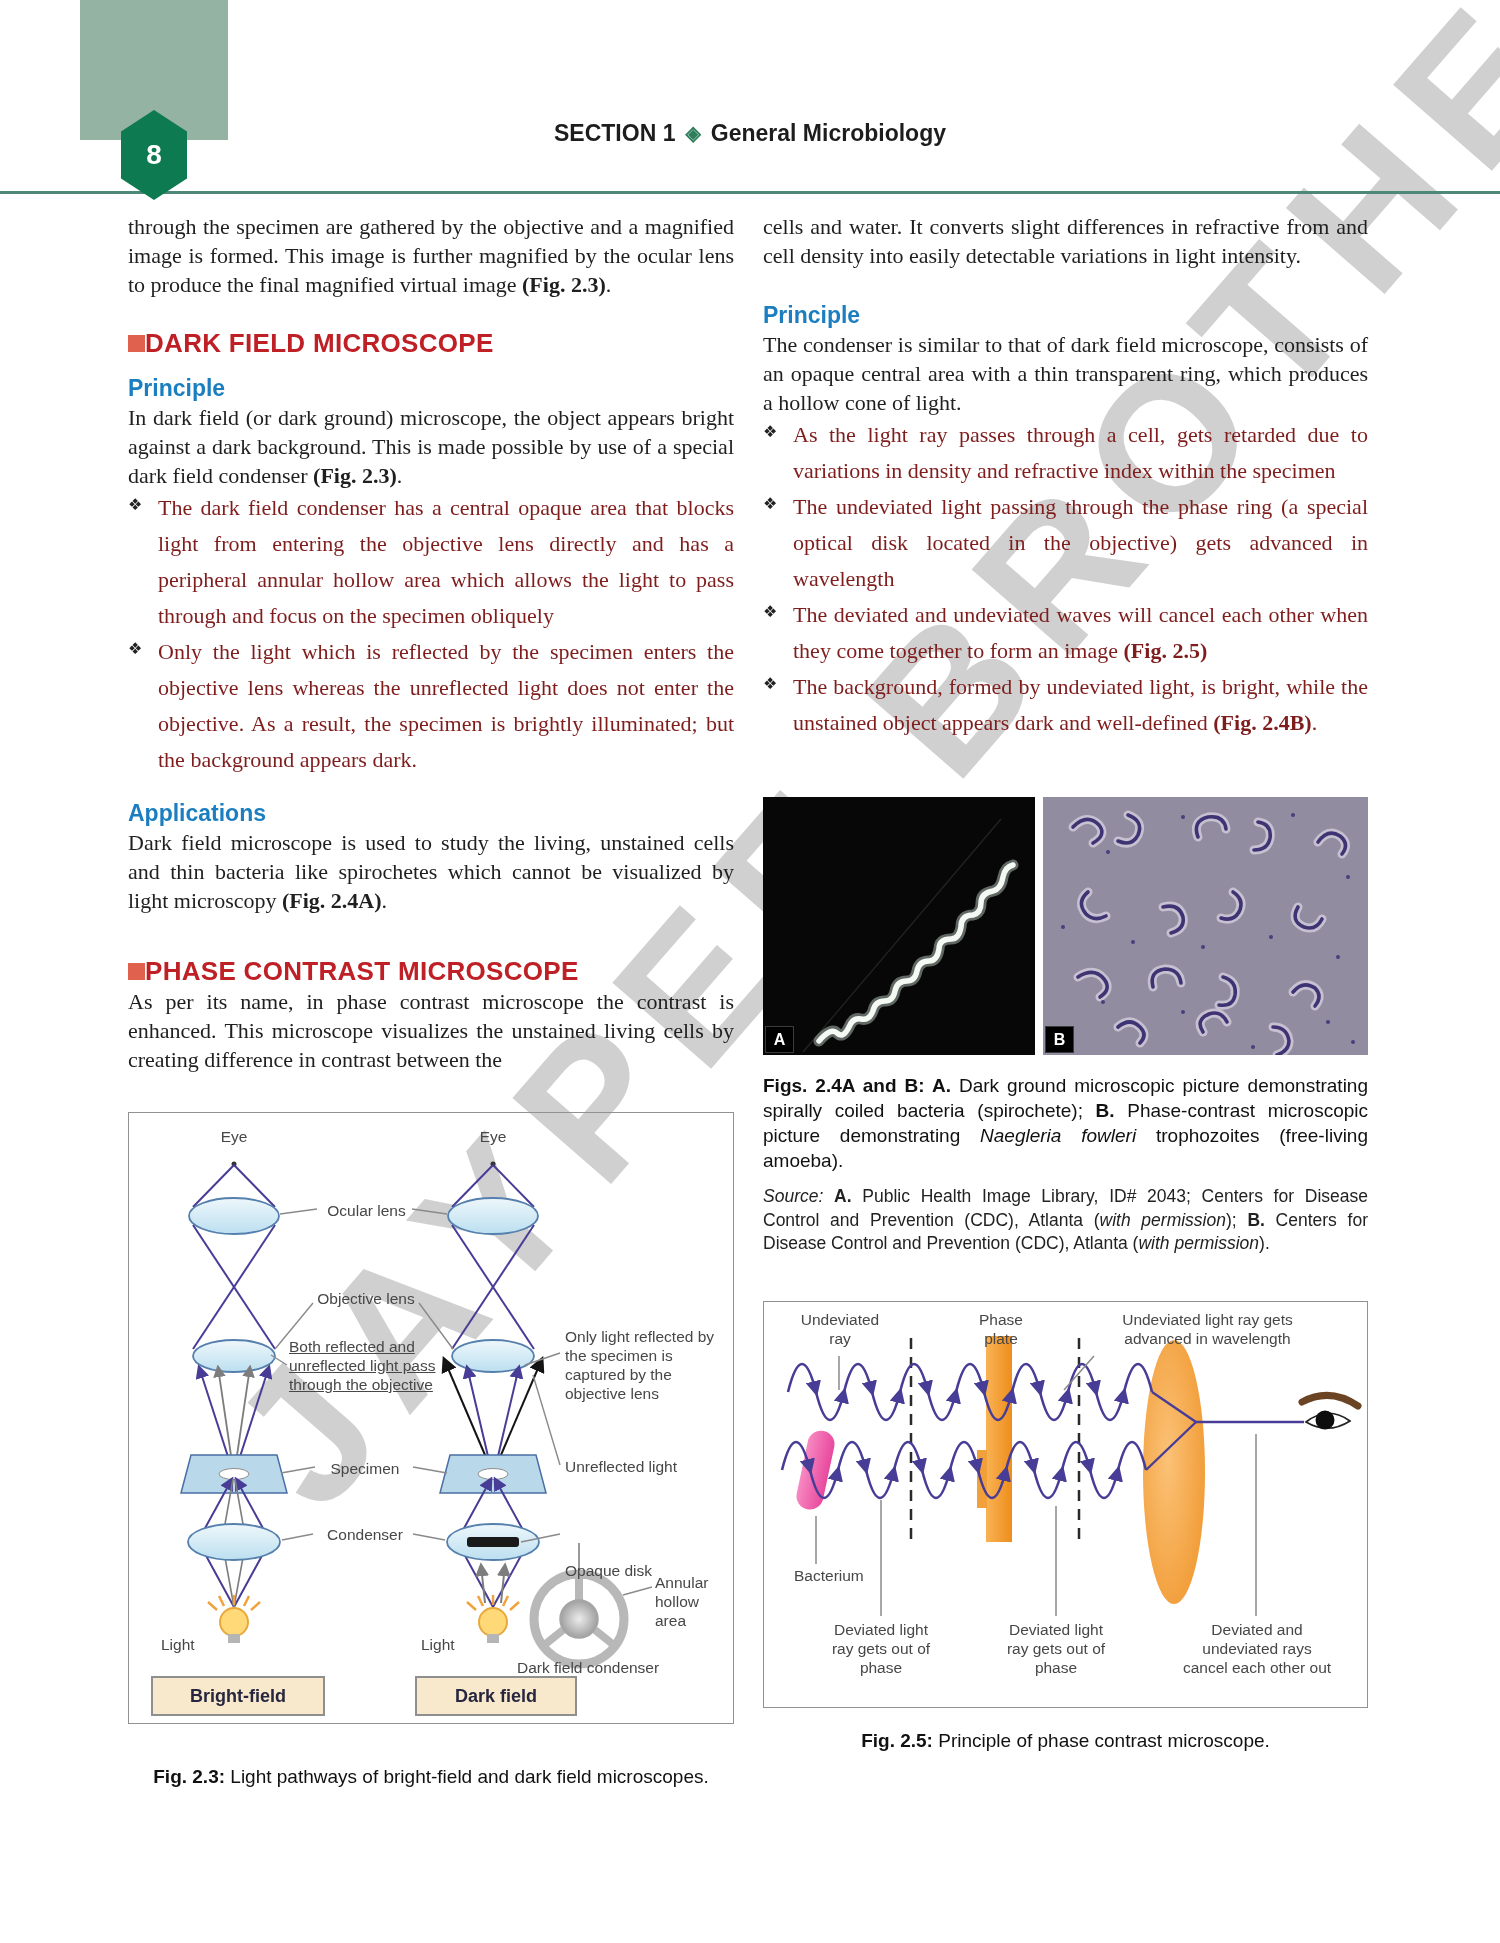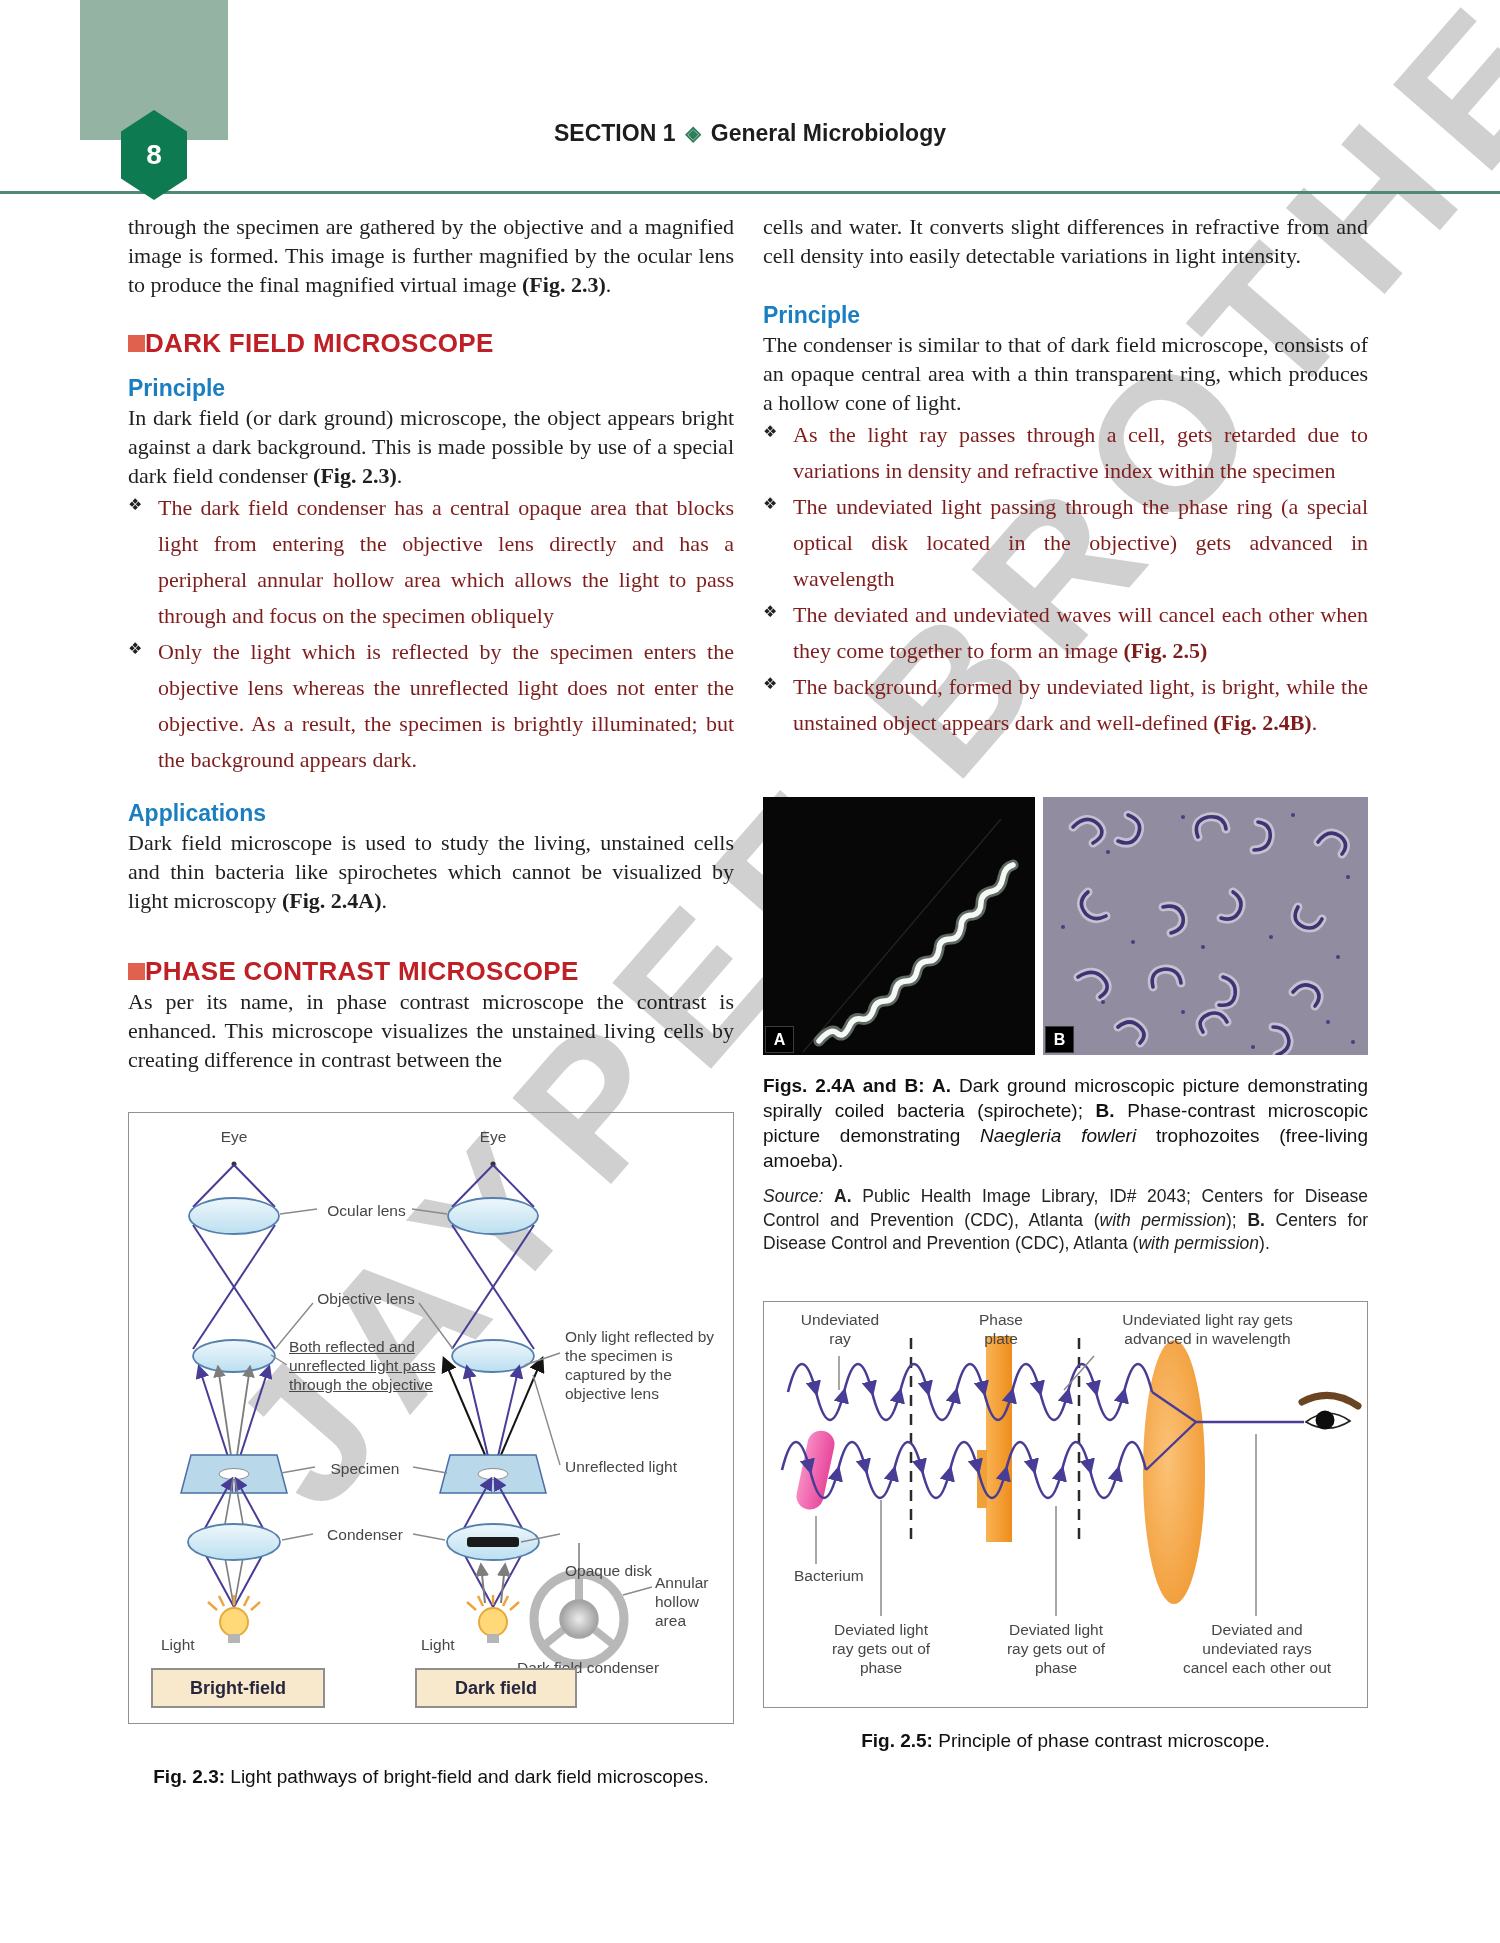--- a/index.html
+++ b/index.html
@@ -38,21 +38,21 @@
   
   .figbox{position:relative;border:1.5px solid #929292;background:transparent;padding-left:12px;}
   .caption{font:19px/25px "Liberation Sans",sans-serif;color:#111;}
   .cap-center{text-align:center;}
   .cap-just{text-align:justify;}
   .source{font:17.5px/23.5px "Liberation Sans",sans-serif;color:#222;text-align:justify;}
   .dlabel{position:absolute;font:15.5px/19px "Liberation Sans",sans-serif;color:#474747;z-index:2;}
   .ctr{text-align:center;}
   .tanbox{position:absolute;background:#f8e9cd;border:2px solid #8f8f8f;
           font:bold 18px "Liberation Sans",sans-serif;color:#26263e;
-          display:flex;align-items:center;justify-content:center;z-index:2;}
+          display:flex;align-items:center;justify-content:center;z-index:2;margin-top:8px;}
   .figsvg{position:absolute;left:0;top:0;}
   
   .photos{display:flex;gap:8px;height:258px;}
   .photoA{position:relative;width:272px;background:#070707;overflow:hidden;}
   .photoB{position:relative;width:325px;overflow:hidden;background:#928ca0;}
   .badge{position:absolute;left:2px;bottom:2px;width:27px;height:25px;background:#000;
          border:1px solid #3c3c3c;color:#fff;font:bold 16px "Liberation Sans",sans-serif;
          display:flex;align-items:center;justify-content:center;z-index:2;}
   .mt16{margin-top:16px}.mt28{margin-top:28px}.mt14{margin-top:14px}.mt8{margin-top:8px}
   .mt20{margin-top:20px}.mt24{margin-top:40px}.mt10{margin-top:10px}.mt38{margin-top:38px}

